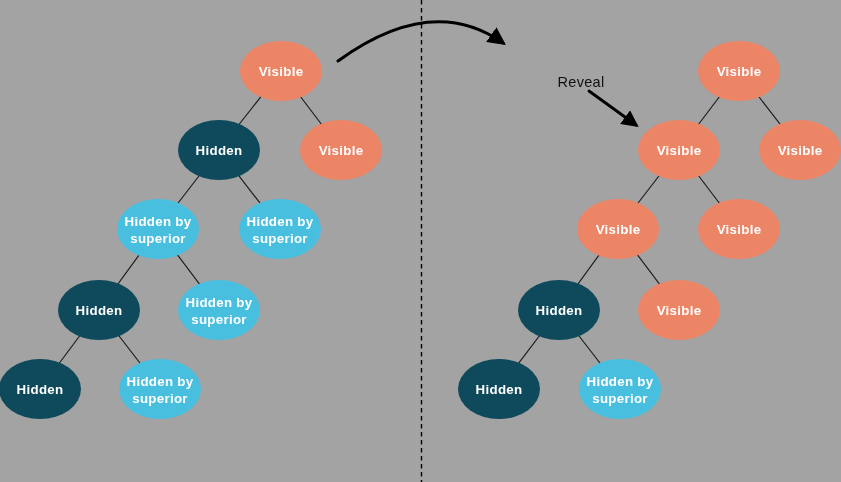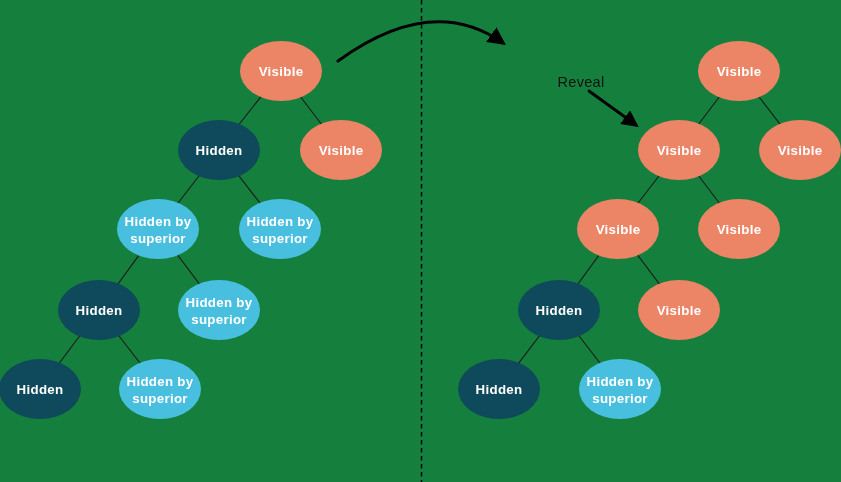--- a/index.html
+++ b/index.html
@@ -1,20 +1,20 @@
 <!DOCTYPE html>
 <html><head>
 <meta charset="utf-8">
 <style>
   html, body { margin: 0; padding: 0; background: #ffffff; }
   #stage {
     position: relative;
     width: 841px;
     height: 482px;
-    background: #15803d;
+    background: #a3a3a3;
     overflow: hidden;
     font-family: "Liberation Sans", sans-serif;
   }
   svg { display: block; }
   .divider {
     stroke: #000000;
     stroke-width: 1.4;
     stroke-dasharray: 4.5 3.5;
   }
   .arrow {

